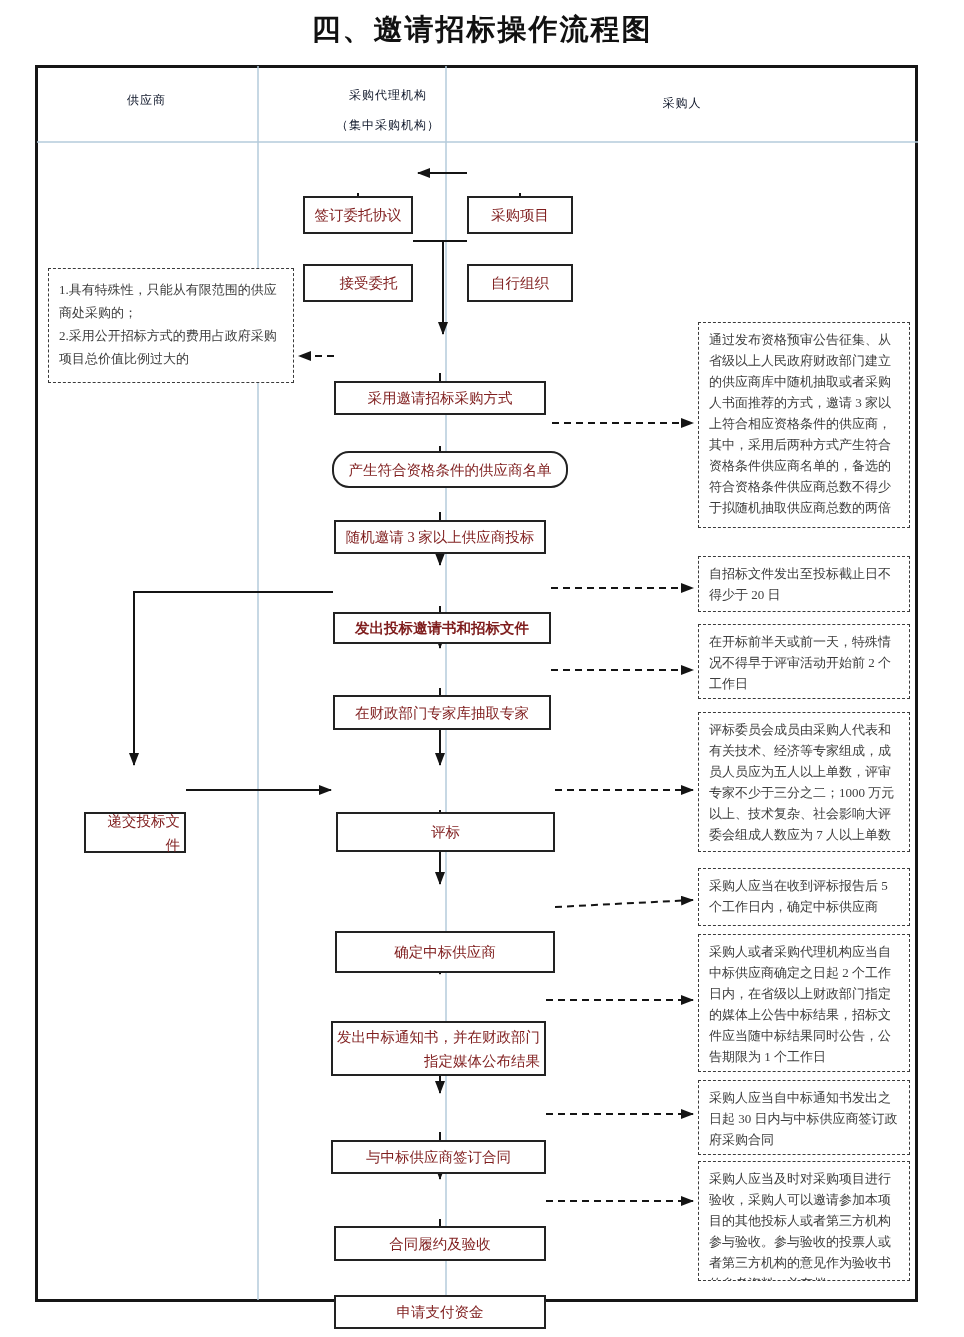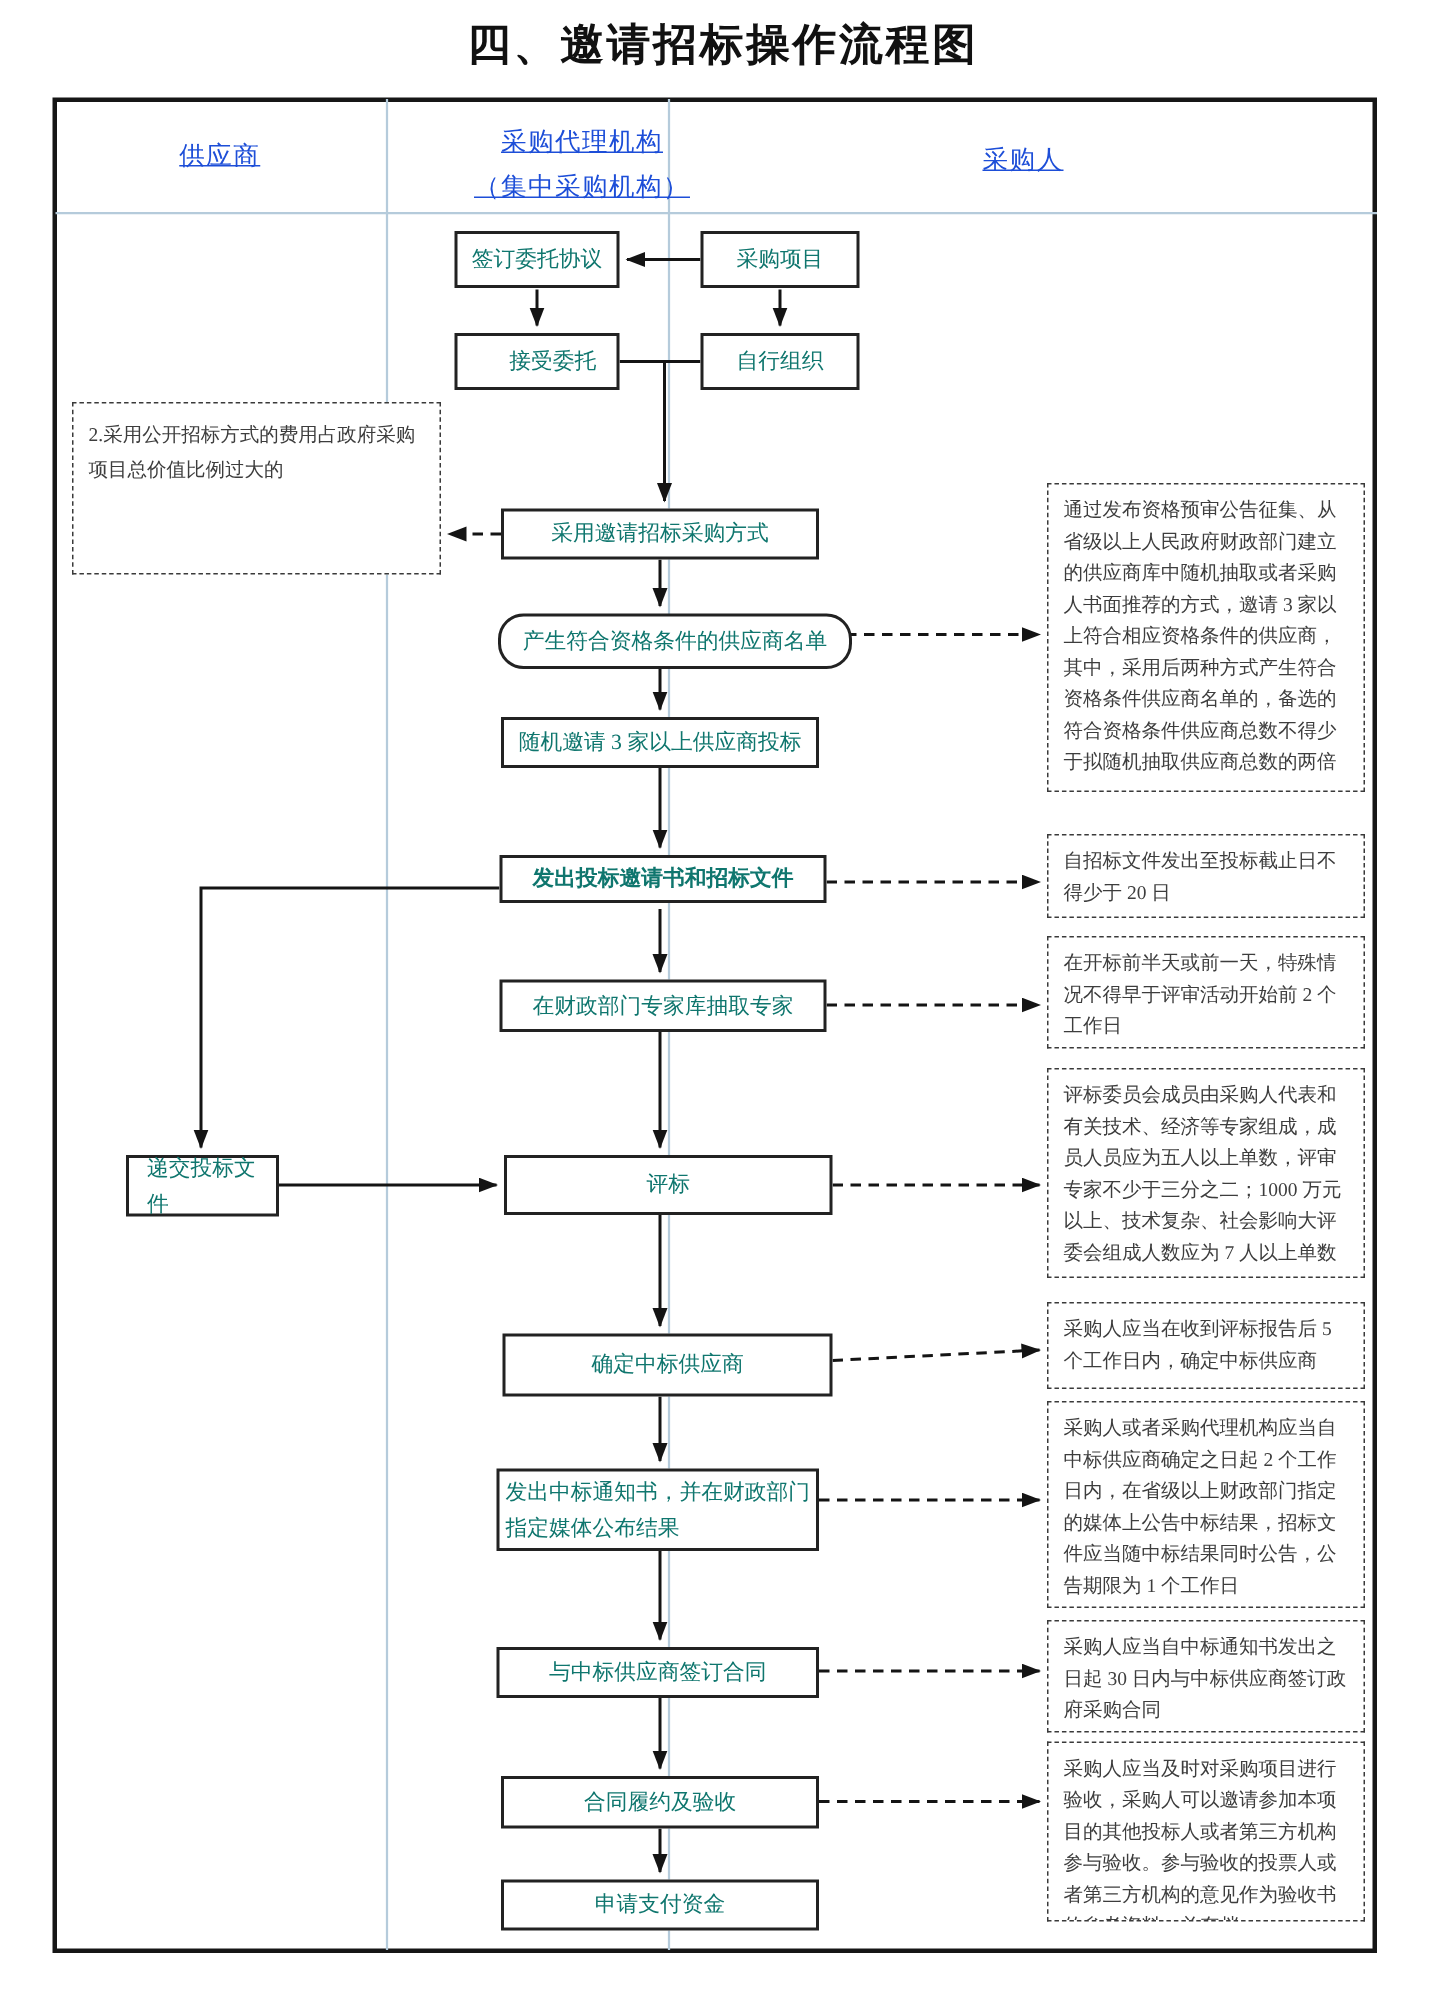--- a/index.html
+++ b/index.html
@@ -9,31 +9,31 @@
   }
   .title{
     position:absolute;left:0;top:10px;width:964px;text-align:center;
     font-size:29px;font-weight:bold;letter-spacing:2px;color:#111;
   }
   .chart-border{
     position:absolute;left:35px;top:65px;width:883px;height:1237px;
     border:3px solid #161616;box-sizing:border-box;background:transparent;
   }
   .col-header{
-    position:absolute;text-align:center;font-size:17px;color:#1d4ed8;letter-spacing:1px;z-index:3;text-decoration:underline;
+    position:absolute;text-align:center;font-size:12px;color:#0f172a;letter-spacing:1px;z-index:3;
   }
   .col-header .line{display:block;line-height:30px;}
   svg.overlay{position:absolute;left:0;top:0;z-index:1;}
   .guide{stroke:#b5cbdb;stroke-width:1.5;}
   .flow{stroke:#141414;stroke-width:2;fill:none;}
   .dash{stroke:#141414;stroke-width:2;fill:none;stroke-dasharray:7 5;}
   .node{
     position:absolute;box-sizing:border-box;background:#ffffff;border:2px solid #222;
-    display:flex;align-items:center;justify-content:center;text-align:left;
-    font-size:14.5px;line-height:24px;padding:2px 4px;color:#0f766e;z-index:2;
+    display:flex;align-items:center;justify-content:center;text-align:right;
+    font-size:14.5px;line-height:24px;padding:2px 4px;color:#7f1d1d;z-index:2;margin-top:42px;
   }
   .note{
     position:absolute;box-sizing:border-box;background:#ffffff;border:1.5px dashed #3a3a3a;
     font-size:13px;line-height:21px;padding:6px 10px;color:#3d3d3d;text-align:left;
     overflow:hidden;z-index:2;
   }
   .note-left{line-height:23px;padding:9px 10px;}
   .note-left .nline{display:block;}
 </style>
 </head>
@@ -106,20 +106,21 @@
   <div class="node" style="left:333px;top:653px;width:218px;height:35px;">在财政部门专家库抽取专家</div>
   <div class="node" style="left:336px;top:770px;width:219px;height:40px;">评标</div>
   <div class="node" style="left:335px;top:889px;width:220px;height:42px;">确定中标供应商</div>
   <div class="node" style="left:331px;top:979px;width:215px;height:55px;">发出中标通知书，并在财政部门指定媒体公布结果</div>
   <div class="node" style="left:331px;top:1098px;width:215px;height:34px;">与中标供应商签订合同</div>
   <div class="node" style="left:334px;top:1184px;width:212px;height:35px;">合同履约及验收</div>
   <div class="node" style="left:334px;top:1253px;width:212px;height:34px;">申请支付资金</div>
   <div class="node" style="left:84px;top:770px;width:102px;height:41px;padding-left:12px;">递交投标文件</div>
 
   <div class="note note-left" style="left:48px;top:268px;width:246px;height:115px;">
+    <span class="nline">1.具有特殊性，只能从有限范围的供应商处采购的；</span>
     <span class="nline">2.采用公开招标方式的费用占政府采购项目总价值比例过大的</span>
   </div>
   <div class="note" style="left:698px;top:322px;width:212px;height:206px;">通过发布资格预审公告征集、从省级以上人民政府财政部门建立的供应商库中随机抽取或者采购人书面推荐的方式，邀请 3 家以上符合相应资格条件的供应商，其中，采用后两种方式产生符合资格条件供应商名单的，备选的符合资格条件供应商总数不得少于拟随机抽取供应商总数的两倍</div>
   <div class="note" style="left:698px;top:556px;width:212px;height:56px;">自招标文件发出至投标截止日不得少于 20 日</div>
   <div class="note" style="left:698px;top:624px;width:212px;height:75px;">在开标前半天或前一天，特殊情况不得早于评审活动开始前 2 个工作日</div>
   <div class="note" style="left:698px;top:712px;width:212px;height:140px;">评标委员会成员由采购人代表和有关技术、经济等专家组成，成员人员应为五人以上单数，评审专家不少于三分之二；1000 万元以上、技术复杂、社会影响大评委会组成人数应为 7 人以上单数</div>
   <div class="note" style="left:698px;top:868px;width:212px;height:58px;">采购人应当在收到评标报告后 5 个工作日内，确定中标供应商</div>
   <div class="note" style="left:698px;top:934px;width:212px;height:138px;">采购人或者采购代理机构应当自中标供应商确定之日起 2 个工作日内，在省级以上财政部门指定的媒体上公告中标结果，招标文件应当随中标结果同时公告，公告期限为 1 个工作日</div>
   <div class="note" style="left:698px;top:1080px;width:212px;height:75px;">采购人应当自中标通知书发出之日起 30 日内与中标供应商签订政府采购合同</div>
   <div class="note" style="left:698px;top:1161px;width:212px;height:120px;">采购人应当及时对采购项目进行验收，采购人可以邀请参加本项目的其他投标人或者第三方机构参与验收。参与验收的投票人或者第三方机构的意见作为验收书的参考资料一并存档</div>

